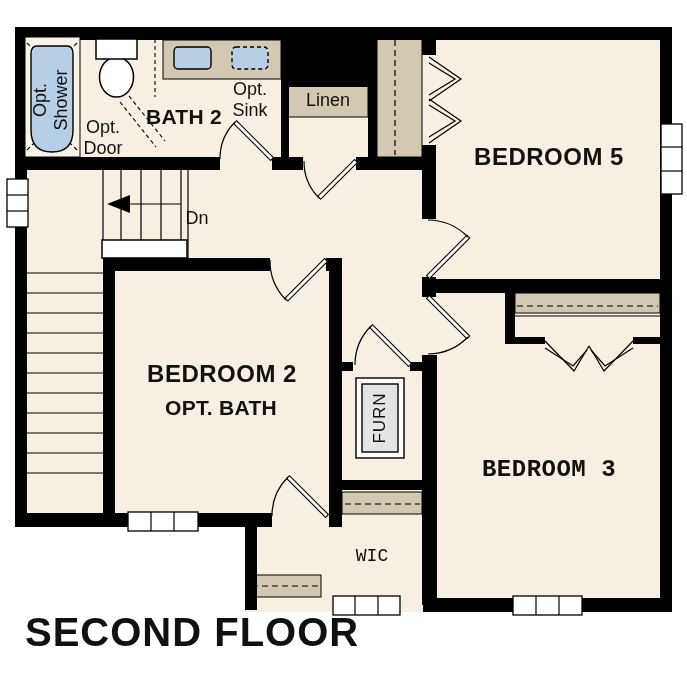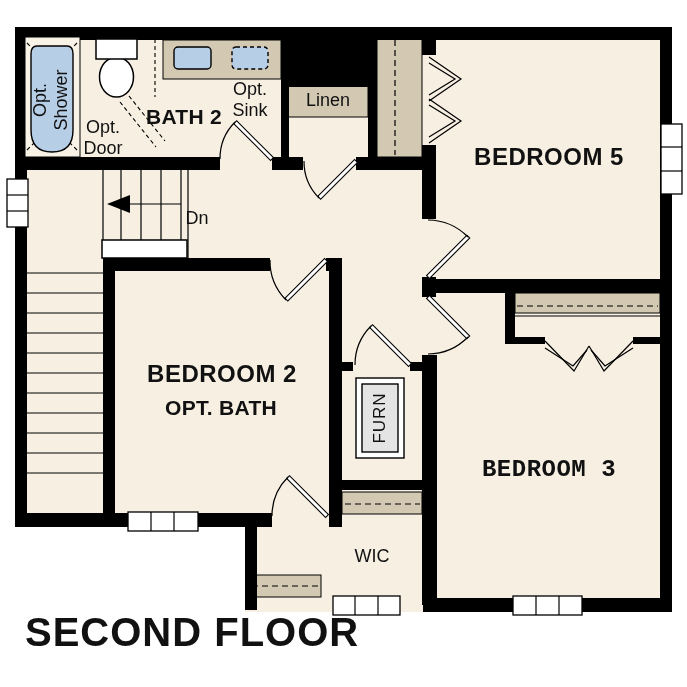--- a/index.html
+++ b/index.html
@@ -235,15 +235,15 @@
     <div>Opt.</div>
     <div>Sink</div>
   </div>
   <div class="lbl note" style="left:328px;top:101px;">Linen</div>
   <div class="lbl note" style="left:197px;top:203px;margin-top:16px;">Dn</div>
   <div class="lbl room" style="left:549px;top:157px;">BEDROOM 5</div>
   <div class="lbl room" style="left:222px;top:374px;">BEDROOM 2</div>
   <div class="lbl room-sm" style="left:221px;top:408px;">OPT. BATH</div>
   <div class="lbl rot" style="left:380px;top:418px;font-size:17px;letter-spacing:1px;">FURN</div>
   <div class="lbl room" style="left:549px;top:470px;font-family:Liberation Mono, monospace;">BEDROOM 3</div>
-  <div class="lbl note" style="left:372px;top:557px;">WIC</div>
+  <div class="lbl note" style="left:372px;top:557px;font-family:Liberation Mono, monospace;">WIC</div>
   <div class="title">SECOND FLOOR</div>
 </div>
 
 </body></html>

